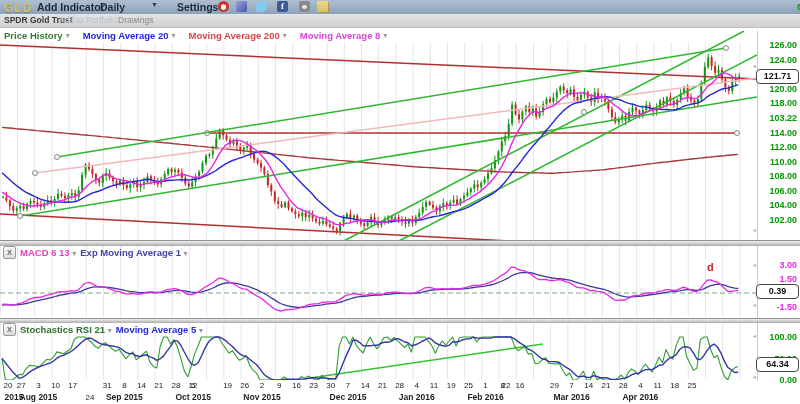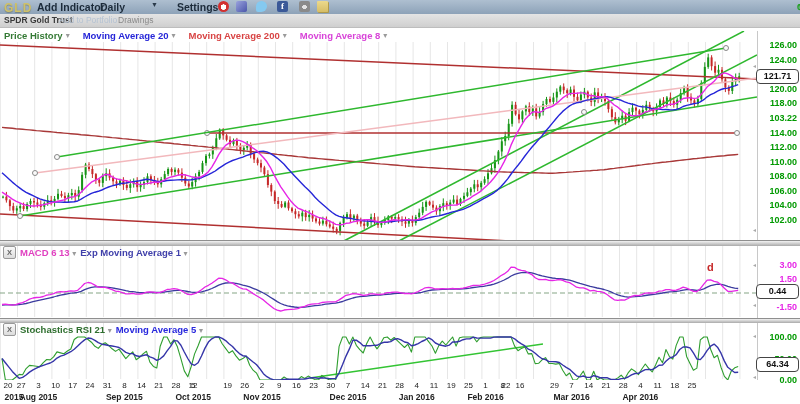--- a/index.html
+++ b/index.html
@@ -702,21 +702,21 @@
     <span class="ph-t" style="color:#4040aa"><span>Exp Moving Average 1</span> <span class="ind-caret">▾</span></span>
   </div>
 
   <div class="phead" style="left:3px;top:323px">
     <span class="xbtn">X</span>
     <span class="ph-t" style="color:#2e6e2e"><span>Stochastics RSI 21</span> <span class="ind-caret">▾</span></span>
     <span class="ph-t" style="color:#2828dd"><span>Moving Average 5</span> <span class="ind-caret">▾</span></span>
   </div>
 
   <div class="vbox" style="top:69px">121.71</div>
-  <div class="vbox" style="top:284px">0.44</div>
+  <div class="vbox" style="top:284px">0.39</div>
   <div class="vbox" style="top:357px">64.34</div>
 
   <div class="anno-d">d</div>
   <div class="enddate">5/13/2016</div>
 
   <span class="handle" style="top:62px">◂</span>
   <span class="handle" style="top:226px">◂</span>
   <span class="handle" style="top:261px">◂</span>
   <span class="handle" style="top:301px">◂</span>
   <span class="handle" style="top:332px">◂</span>
@@ -737,21 +737,21 @@
     <div class="ax" style="top: 274px; color: rgb(230, 38, 230);">1.50</div>
     <div class="ax" style="top: 302px; color: rgb(230, 38, 230);">-1.50</div>
     <div class="ax" style="top: 332px; color: rgb(0, 153, 0);">100.00</div>
     <div class="ax" style="top: 354px; color: rgb(0, 153, 0);">50.00</div>
     <div class="ax" style="top: 375px; color: rgb(0, 153, 0);">0.00</div>
     <div class="wk" style="left: 8px;">20</div>
     <div class="wk" style="left: 21.2px;">27</div>
     <div class="wk" style="left: 38.4px;">3</div>
     <div class="wk" style="left: 55.6px;">10</div>
     <div class="wk" style="left: 72.8px;">17</div>
-    <div class="wk" style="left: 90px;">24</div>
+    <div class="wk" style="left: 90px; margin-top: 12px;">24</div>
     <div class="wk" style="left: 107.2px;">31</div>
     <div class="wk" style="left: 124.4px;">8</div>
     <div class="wk" style="left: 141.6px;">14</div>
     <div class="wk" style="left: 158.8px;">21</div>
     <div class="wk" style="left: 176px;">28</div>
     <div class="wk" style="left: 193.2px;">5</div>
     <div class="wk" style="left: 193px;">12</div>
     <div class="wk" style="left: 227.6px;">19</div>
     <div class="wk" style="left: 244.8px;">26</div>
     <div class="wk" style="left: 262px;">2</div>

